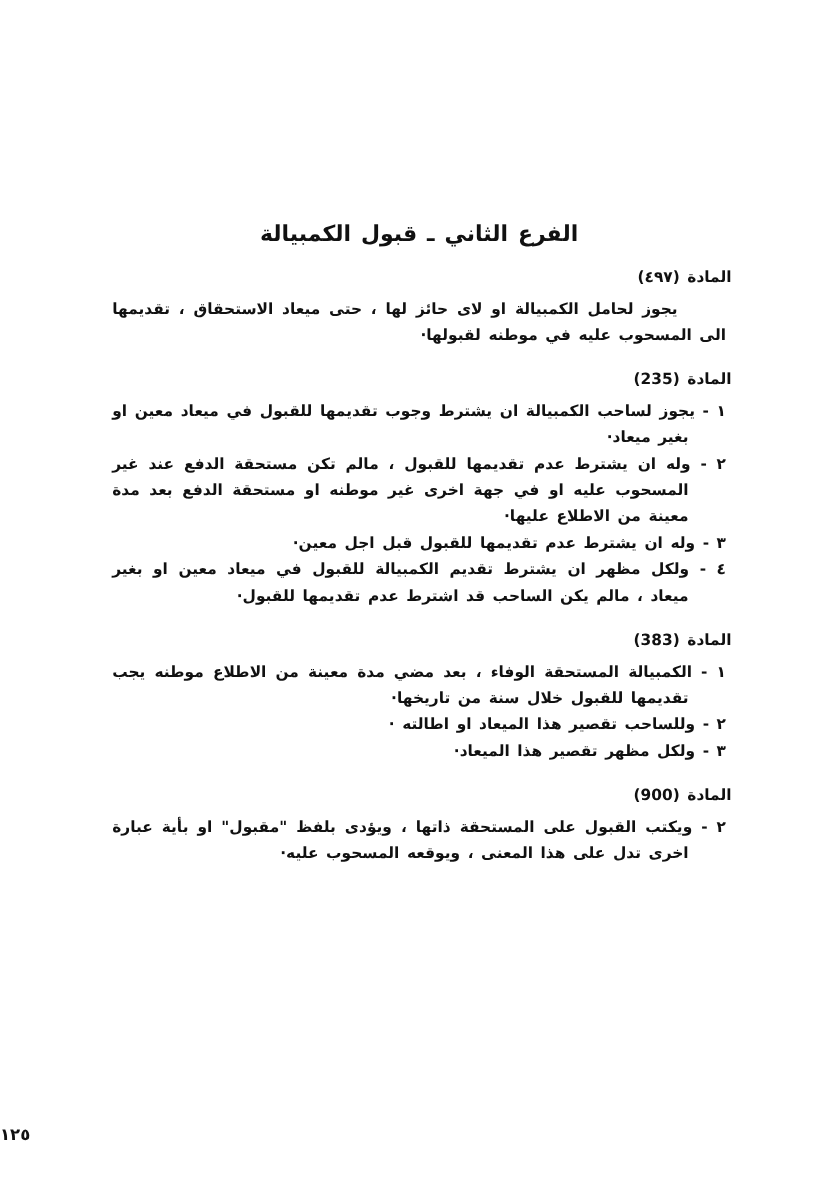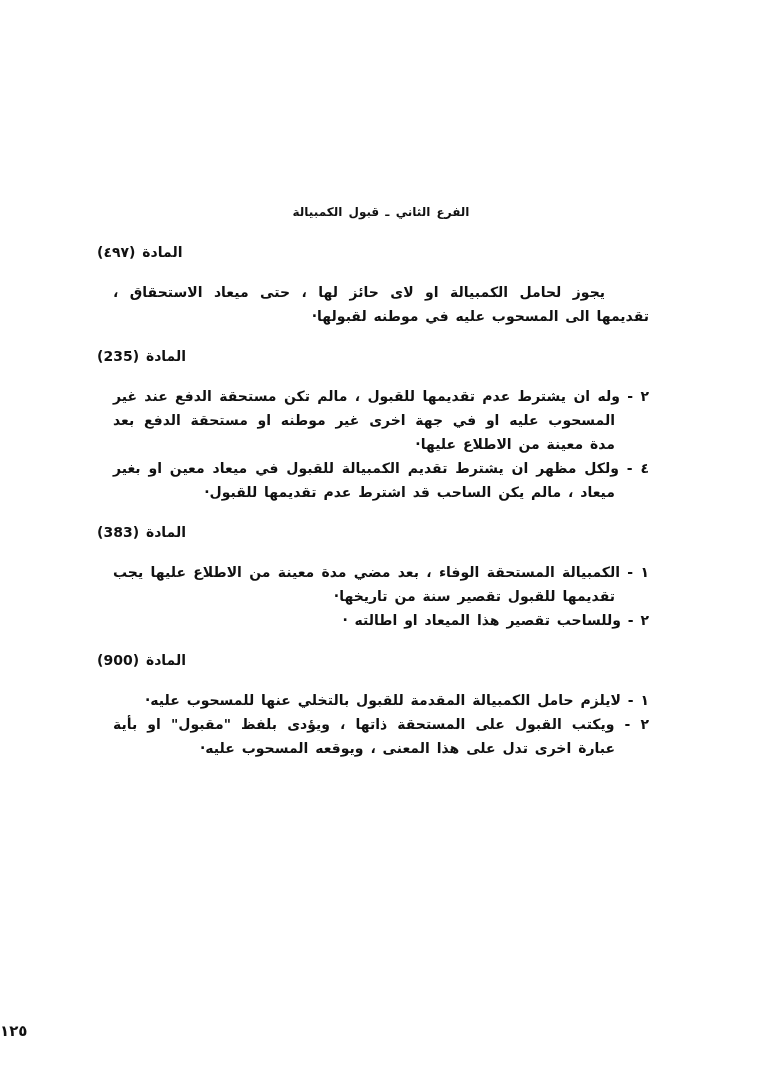--- a/index.html
+++ b/index.html
@@ -24,32 +24,32 @@
     top: 200px;
     right: 97px;
     width: 568px;
     font-size: 14px;
     line-height: 24px;
     letter-spacing: 0.2px;
     word-spacing: 2px;
   }
   .section-title {
     text-align: center;
-    font-size: 12px;
+    font-size: 20px;
     margin: 0 0 4px 0;
     font-weight: 700;
   }
   .article-heading {
-    text-align: left;
+    text-align: right;
     font-size: 14px;
     font-weight: 700;
     margin: 16px 0 5px 0;
   }
   .article { margin: 0; }
-  .article-body { margin: 16px; }
+  .article-body { margin: 5px; }
   .para {
     margin: 0;
     text-align: justify;
     text-align-last: right;
   }
   .para.lead {
     text-indent: 44px;
   }
   .para.numbered {
     padding-right: 34px;
@@ -79,45 +79,47 @@
   <section class="article">
     <h2 class="article-heading">المادة (٤٩٧)</h2>
     <div class="article-body">
   <p class="para lead"><span class="txt">يجوز لحامل الكمبيالة او لاى حائز لها ، حتى ميعاد الاستحقاق ، تقديمها الى المسحوب عليه في موطنه لقبولها·</span></p>
 </div>
   </section>
 
   <section class="article">
     <h2 class="article-heading">المادة (235)</h2>
     <div class="article-body">
+  <p class="para numbered"><span class="num">١ - </span><span class="txt">يجوز لساحب الكمبيالة ان يشترط وجوب تقديمها للقبول في ميعاد معين او بغير ميعاد·</span></p>
 
   <p class="para numbered"><span class="num">٢ - </span><span class="txt">وله ان يشترط عدم تقديمها للقبول ، مالم تكن مستحقة الدفع عند غير المسحوب عليه او في جهة اخرى غير موطنه او مستحقة الدفع بعد مدة معينة من الاطلاع عليها·</span></p>
 
+  <p class="para numbered"><span class="num">٣ - </span><span class="txt">وله ان يشترط عدم تقديمها للقبول قبل اجل معين·</span></p>
 
   <p class="para numbered"><span class="num">٤ - </span><span class="txt">ولكل مظهر ان يشترط تقديم الكمبيالة للقبول في ميعاد معين او بغير ميعاد ، مالم يكن الساحب قد اشترط عدم تقديمها للقبول·</span></p>
 </div>
   </section>
 
   <section class="article">
     <h2 class="article-heading">المادة (383)</h2>
     <div class="article-body">
-  <p class="para numbered"><span class="num">١ - </span><span class="txt">الكمبيالة المستحقة الوفاء ، بعد مضي مدة معينة من الاطلاع عليها يجب تقديمها للقبول تقصير سنة من تاريخها·</span></p>
+  <p class="para numbered"><span class="num">١ - </span><span class="txt">الكمبيالة المستحقة الوفاء ، بعد مضي مدة معينة من الاطلاع موطنه يجب تقديمها للقبول خلال سنة من تاريخها·</span></p>
 
   <p class="para numbered"><span class="num">٢ - </span><span class="txt">وللساحب تقصير هذا الميعاد او اطالته ·</span></p>
 
+  <p class="para numbered"><span class="num">٣ - </span><span class="txt">ولكل مظهر تقصير هذا الميعاد·</span></p>
 </div>
   </section>
 
   <section class="article">
     <h2 class="article-heading">المادة (900)</h2>
   </section>
 
   <section class="article">
     <div class="article-body">
-  <p class="para numbered"><span class="num">١ - </span><span class="txt">لايلزم حامل الكمبيالة المقدمة للقبول بالتخلي عنها للمسحوب عليه·</span></p>
 
   <p class="para numbered"><span class="num">٢ - </span><span class="txt">ويكتب القبول على المستحقة ذاتها ، ويؤدى بلفظ "مقبول" او بأية عبارة اخرى تدل على هذا المعنى ، ويوقعه المسحوب عليه·</span></p>
 </div>
   </section>
 </div>
   </div>
   <div class="page-number">١٢٥</div>
 </div>
 
 </body></html>

